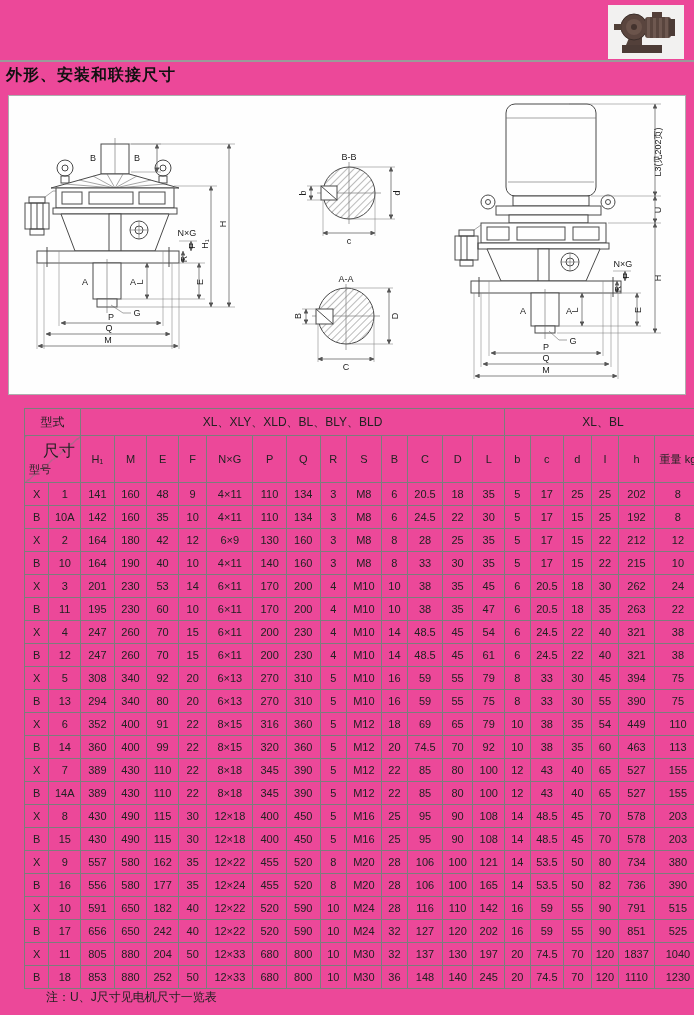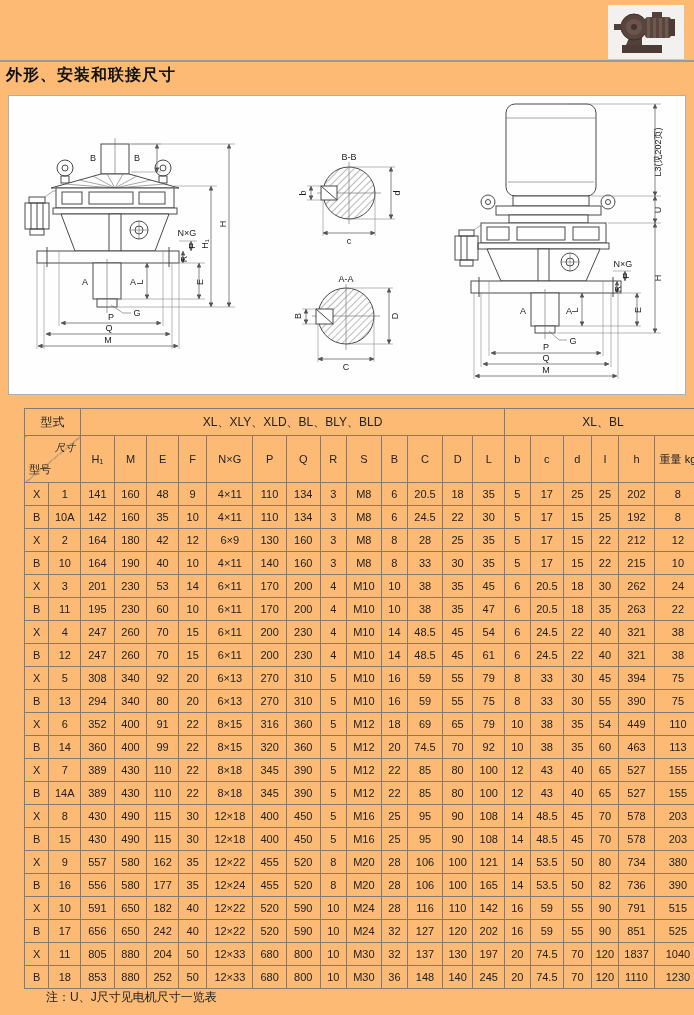--- a/index.html
+++ b/index.html
@@ -1,18 +1,18 @@
 <!DOCTYPE html>
 <html><head>
 <meta charset="utf-8">
 <style>
   html,body { margin:0; padding:0; background:#ffffff; }
   .page {
     position:relative; width:694px; height:1015px; margin:0 auto;
-    background:#fdba74; font-family:"Liberation Sans", sans-serif; color:#222;
+    background:#ec4899; font-family:"Liberation Sans", sans-serif; color:#222;
     overflow:hidden;
   }
   .photo { position:absolute; top:5px; right:10px; width:76px; height:54px; }
   .rule  { position:absolute; top:60px; left:0; width:694px; height:2px; background:#9a9a9a; }
   .title { position:absolute; top:65px; left:6px; font-size:16px; font-weight:bold;
            letter-spacing:1px; color:#111; margin:0; }
   .drawbox { position:absolute; top:95px; left:8px; width:676px; height:298px;
              border:1px solid #aeaeae; background:#fefefe; }
   .dimtable { position:absolute; top:408px; left:24px; width:678px;
               border-collapse:collapse; table-layout:fixed; }
@@ -20,21 +20,21 @@
     border:1px solid #7c7c7c; text-align:center; vertical-align:middle;
     padding:0; overflow:hidden; white-space:nowrap; font-weight:normal;
   }
   .r1 th { height:26px; font-size:12px; }
   .r2 th { height:46px; font-size:11px; }
   .dimtable td { height:22px; font-size:11px; }
   .corner { position:relative;
     background:linear-gradient(to bottom right,
       transparent 49.5%, #7c7c7c 49.5%, #7c7c7c 50.5%, transparent 50.5%);
   }
-  .corner .ct { position:absolute; top:5px; right:5px; font-size:10px;font-style:italic; }
+  .corner .ct { position:absolute; top:5px; right:5px; font-size:16px; }
   .corner .cb { position:absolute; bottom:5px; left:4px; font-size:11px; }
   .wt { white-space:pre-line; line-height:1.3;margin-left:8px; }
   .footnote { position:absolute; top:989px; left:8px; font-size:12px; color:#222;margin-left:38px; }
 
   
   .oln { fill:none; stroke:#4a4a4a; stroke-width:1; }
   .fw  { fill:#fefefe; stroke:#4a4a4a; stroke-width:1; }
   .thin{ fill:none; stroke:#6a6a6a; stroke-width:0.6; }
   .dln { fill:none; stroke:#555; stroke-width:0.7;
          marker-start:url(#ar); marker-end:url(#ar); }

